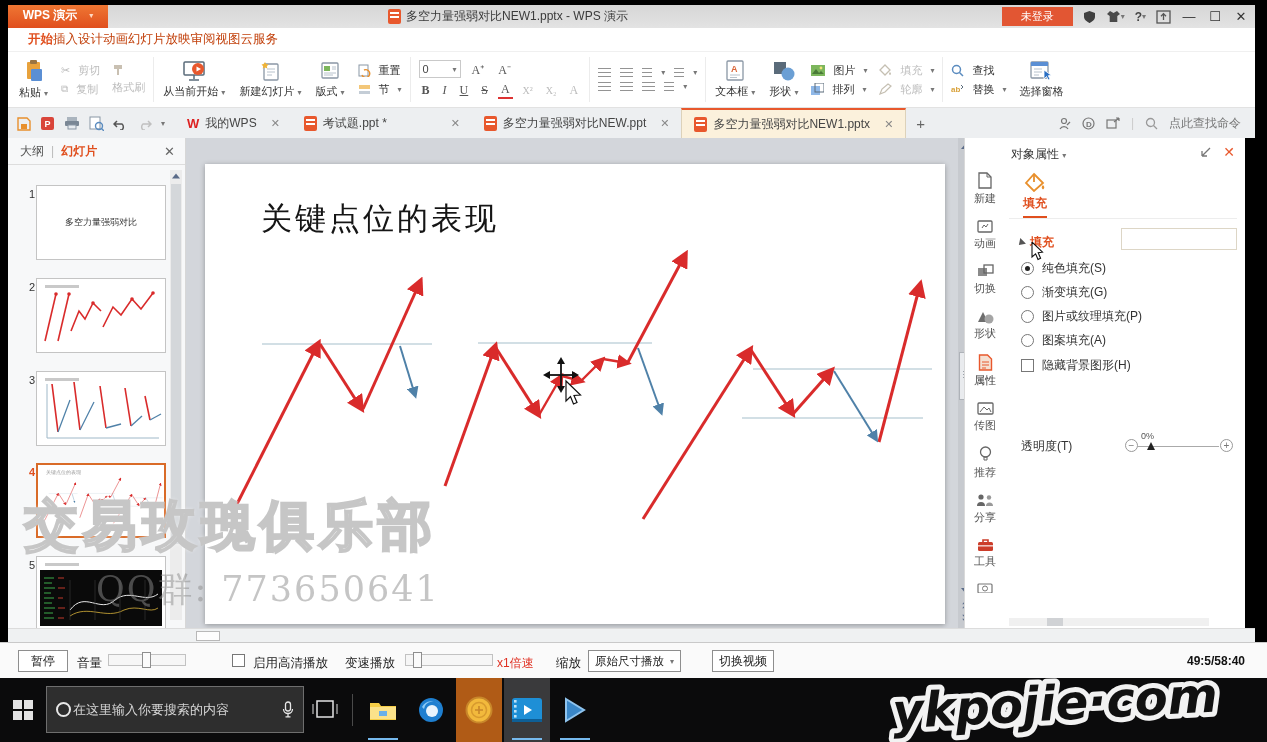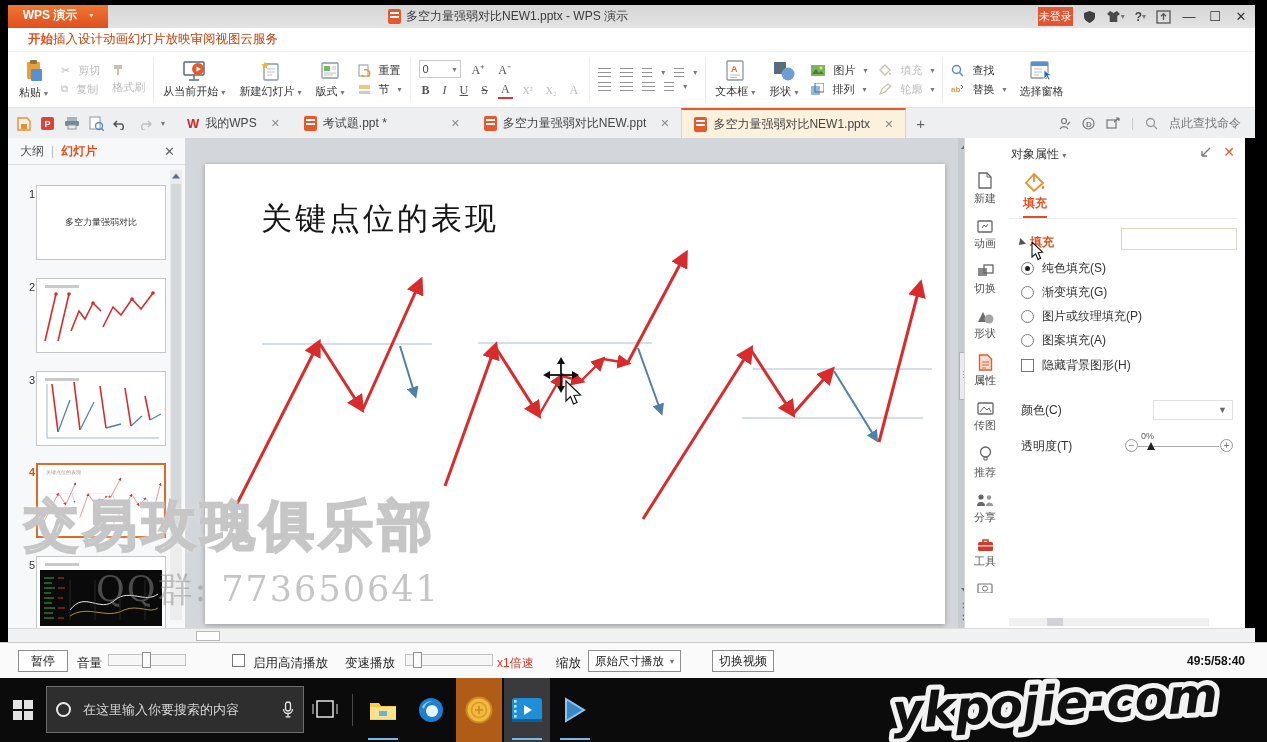--- a/index.html
+++ b/index.html
@@ -7,21 +7,21 @@
   body { font-family:"Liberation Sans","DejaVu Sans",sans-serif; }
   #stage { position:relative; width:1267px; height:742px; background:#000; overflow:hidden; }
 
   
   .titlebar { position:absolute; left:8px; top:5px; width:1247px; height:23px; background:linear-gradient(#d6d6d6,#e3e3e3); }
   .appbtn { position:absolute; left:0; top:-2px; width:100px; height:25px; background:linear-gradient(#f07a35,#e04f1e); color:#fff; font-size:12px; font-weight:bold; display:flex; align-items:center; justify-content:center; gap:12px; }
   .title-center { position:absolute; left:380px; top:3px; display:flex; align-items:center; gap:5px; font-size:12px; color:#3a3a3a; }
   .doc-ico { width:13px; height:15px; background:#e8582d; border-radius:2px; position:relative; }
   .doc-ico:after { content:""; position:absolute; left:2px; top:3px; width:9px; height:2px; background:#fff; box-shadow:0 4px 0 #fff; }
   .tb-right { position:absolute; right:6px; top:1px; display:flex; align-items:center; gap:10px; height:21px; }
-  .loginbtn { background:#e25633; color:#fff; font-size:11px; padding:2px 1px; }
+  .loginbtn { background:#e25633; color:#fff; font-size:11px; padding:2px 19px; }
   .tbico { color:#444; font-size:12px; display:flex; align-items:center; }
   .winctl { font-size:13px; color:#333; width:16px; text-align:center; }
 
   .menubar { position:absolute; left:8px; top:28px; width:1247px; height:24px; background:#fff; display:flex; align-items:center; padding-left:20px; border-bottom:1px solid #f0f0f0; }
   .mtab { font-size:12.5px; color:#c2410c; }
   .mtab.active { color:#e04f1e; font-weight:bold; }
 
   .ribbon { position:absolute; left:8px; top:52px; width:1247px; height:56px; background:#fff; border-bottom:1px solid #e2e2e2; display:flex; align-items:stretch; padding:3px 4px; }
   .rbig { display:flex; flex-direction:column; align-items:center; justify-content:center; gap:3px; padding:0 7px; font-size:11px; color:#333; white-space:nowrap; }
   .rcol { display:flex; flex-direction:column; justify-content:center; gap:4px; padding:0 6px; }
@@ -112,21 +112,21 @@
   .ptrack { position:absolute; top:11px; height:12px; background:#f6f6f6; border:1px solid #c2c2c2; }
   .pthumb { position:absolute; top:-3px; width:9px; height:16px; background:#fbfbfb; border:1px solid #8e8e8e; }
   .pcheck { position:absolute; top:11px; width:13px; height:13px; border:1px solid #777; background:#fff; }
   .speedval { position:absolute; top:12px; font-size:12px; color:#e03022; }
   .pselect { position:absolute; top:7px; height:22px; border:1px solid #8e8e8e; background:#fff; font-size:11.5px; color:#222; display:flex; align-items:center; gap:6px; padding:0 6px; }
   .ptime { position:absolute; top:11px; right:22px; font-size:12px; font-weight:bold; color:#111; }
 
   
   .taskbar { position:absolute; left:0; top:678px; width:1267px; height:64px; background:#0b0b0c; }
   .startbtn { position:absolute; left:0; top:0; width:46px; height:64px; display:flex; align-items:center; justify-content:center; }
-  .tsearch { position:absolute; left:46px; top:8px; width:258px; height:47px; background:#2e2e2e; border:1px solid #6e6e6e; display:flex; align-items:center; gap:12px; padding:0 9px; }
+  .tsearch { position:absolute; left:46px; top:8px; width:258px; height:47px; background:#2e2e2e; border:1px solid #6e6e6e; display:flex; align-items:center; gap:2px; padding:0 9px; }
   .tsearch .ring { width:15px; height:15px; border:2px solid #e8e8e8; border-radius:50%; }
   .tsearch .ph { color:#d6d6d6; font-size:13px; flex:1; }
   .tvbtn { position:absolute; left:312px; top:18px; }
   .tdivider { position:absolute; left:352px; top:16px; width:1px; height:32px; background:#4a4a4a; }
   .ticon { position:absolute; top:0; width:46px; height:64px; display:flex; align-items:center; justify-content:center; }
   .ticon .ul { position:absolute; bottom:2px; left:8px; right:8px; height:2px; background:#76b9ed; }
   .ticon.hl { background:#3a3a3c; }
   .ticon.coin-tile { background:#b05b16; }
   .tray { position:absolute; right:0; top:0; height:64px; display:flex; align-items:center; gap:12px; padding-right:230px; }
 
@@ -753,24 +753,20 @@
       </div>
       <div class="opt" style="top:194px">
         <span class="radio"></span>
         <span>图案填充(A)</span>
       </div>
       <div class="opt" style="top:219px">
         <span class="cbox"></span>
         <span>隐藏背景图形(H)</span>
       </div>
 
-      <div class="color-row">
-        <span>颜色(C)</span>
-        <span class="color-dd">▼</span>
-      </div>
 
       <div class="trans-row">
         <span>透明度(T)</span>
         <div class="slider-wrap">
           <span class="sl-circ" style="left:0">−</span>
           <div class="sl-line"></div>
           <span class="sl-pct">0%</span>
           <div class="sl-thumb"></div>
           <span class="sl-circ" style="right:0">+</span>
         </div>

